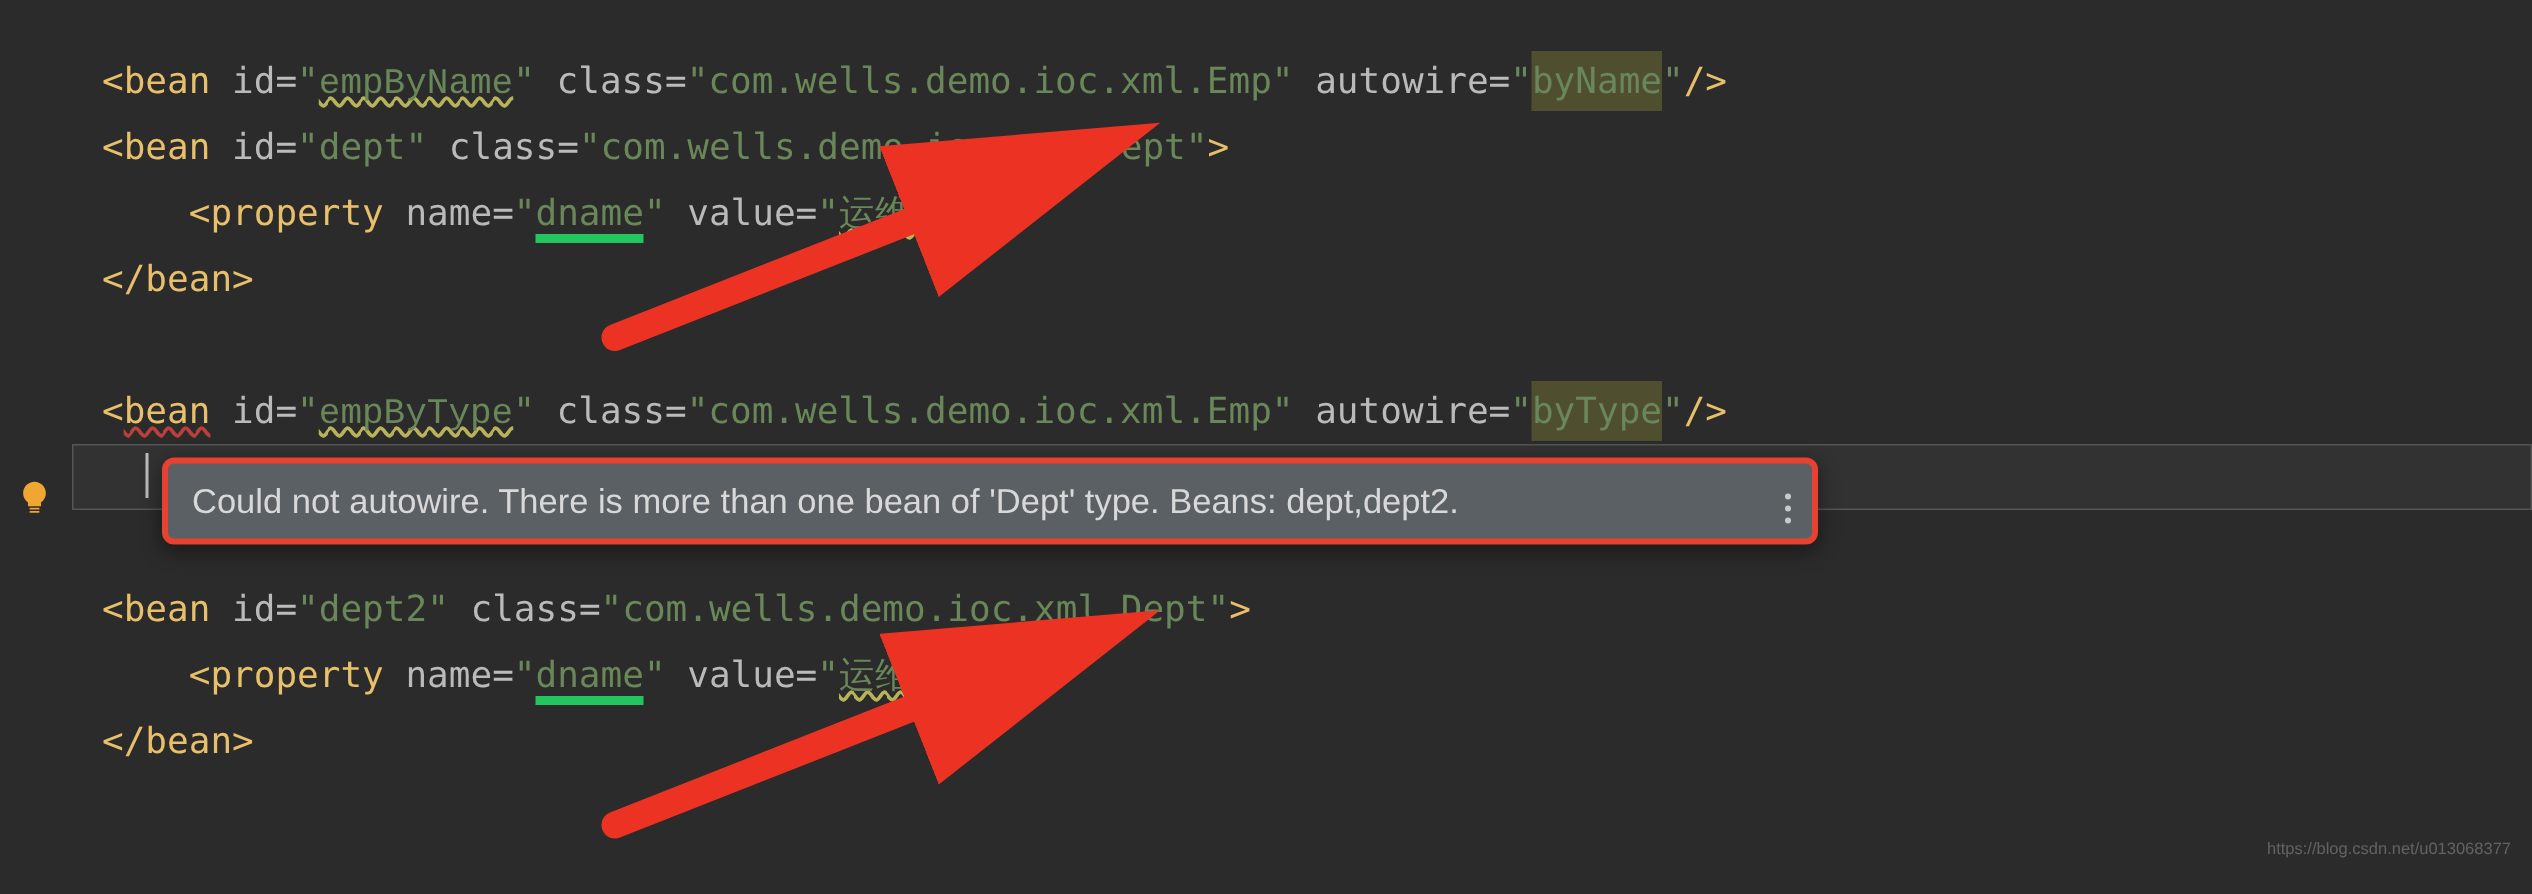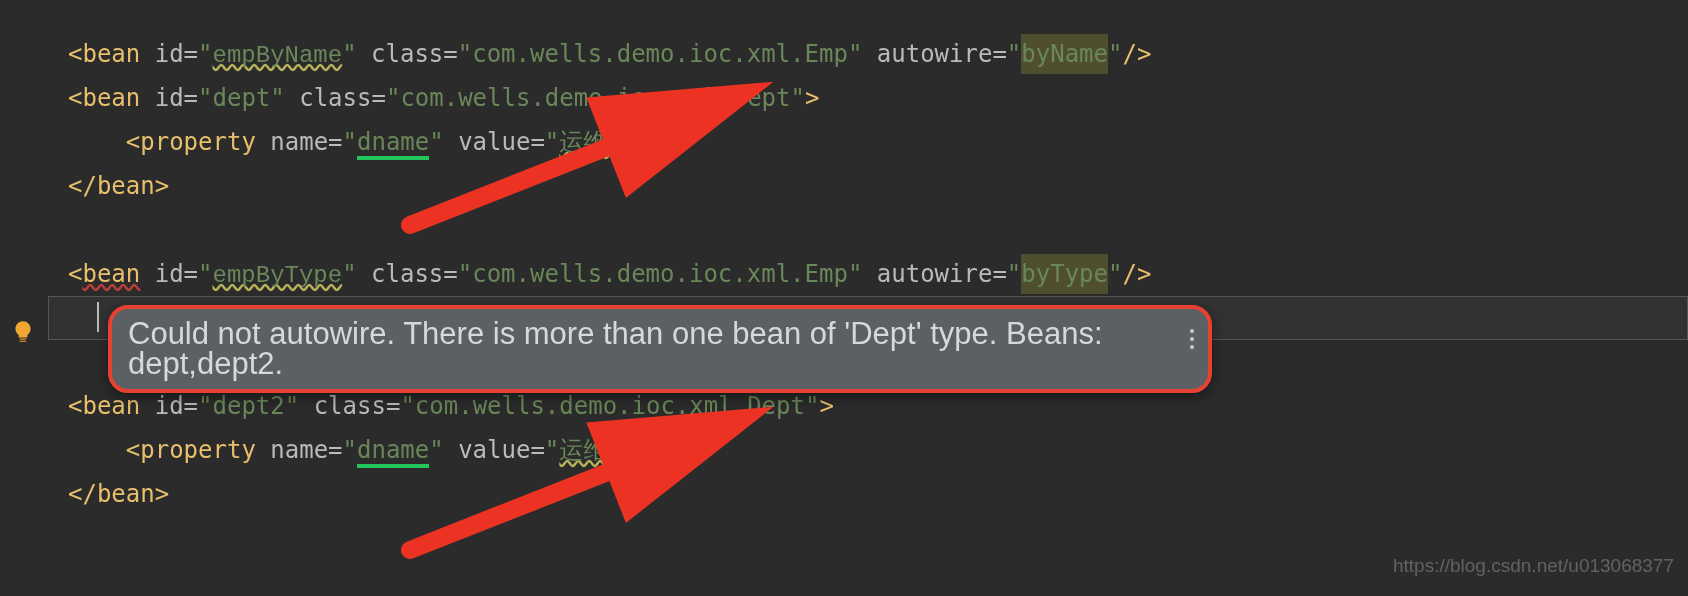--- a/index.html
+++ b/index.html
@@ -53,21 +53,21 @@
   .eq{color:#bbbbbb;}
   .attr{color:#bababa;text-align:center;}
   .val{color:var(--attr-value);}
   .val-hl{
     color:var(--attr-value);
     background:rgba(110,110,53,0.55);
     padding:6px 0;
     text-align:center;
   }
   .underline{
-    border-bottom:4px solid #22c55e;
+    border-bottom:6px solid #22c55e;
   }
   .err-underline{
     text-decoration:underline wavy #bc3f3c;
     text-decoration-skip-ink:none;
   }
   .warn-underline{
     text-decoration:underline wavy #b8b259;
     text-decoration-skip-ink:none;
     font-family:Liberation Mono, monospace;
   }
@@ -83,25 +83,25 @@
     vertical-align:-6px;
   }
   
   .tooltip{
     position:absolute;
     left:108px;
     top:305px;
     width:1024px;
     background:var(--tooltip-bg);
     border:4px solid var(--tooltip-border);
-    border-radius:20px;
+    border-radius:8px;
     padding:10px 56px 10px 16px;
     color:#d8d8d8;
     font-family:-apple-system,BlinkMacSystemFont,"Segoe UI",sans-serif;
-    font-size:31px;
+    font-size:23px;
     line-height:30px;
     box-shadow:0 4px 14px rgba(0,0,0,0.45);
   }
   .tooltip .more{
     position:absolute;
     right:14px;
     top:20px;
     display:flex;
     flex-direction:column;
     gap:4px;
@@ -121,21 +121,21 @@
   .arrow{
     position:absolute;
     pointer-events:none;
   }
   .arrow svg{overflow:visible;}
   .watermark{
     position:absolute;
     right:14px;
     bottom:8px;
     font-family:-apple-system,BlinkMacSystemFont,"Segoe UI",sans-serif;
-    font-size:19px;
+    font-size:11px;
     color:rgba(200,200,200,0.35);
   }
 </style>
 </head>
 <body>
 
 <div class="gutter"></div>
 
 <div class="editor">
 

